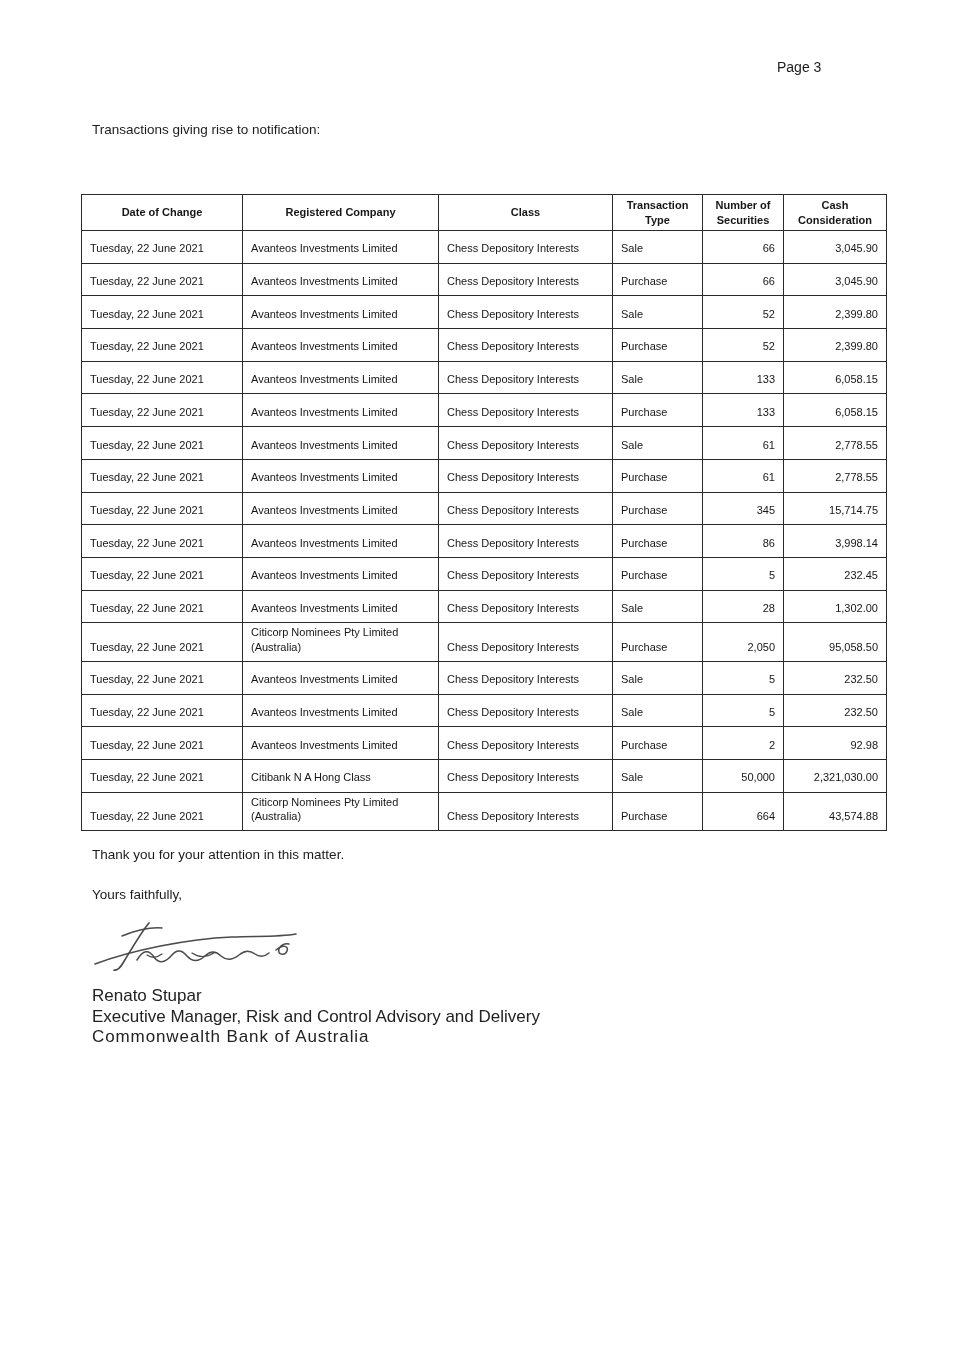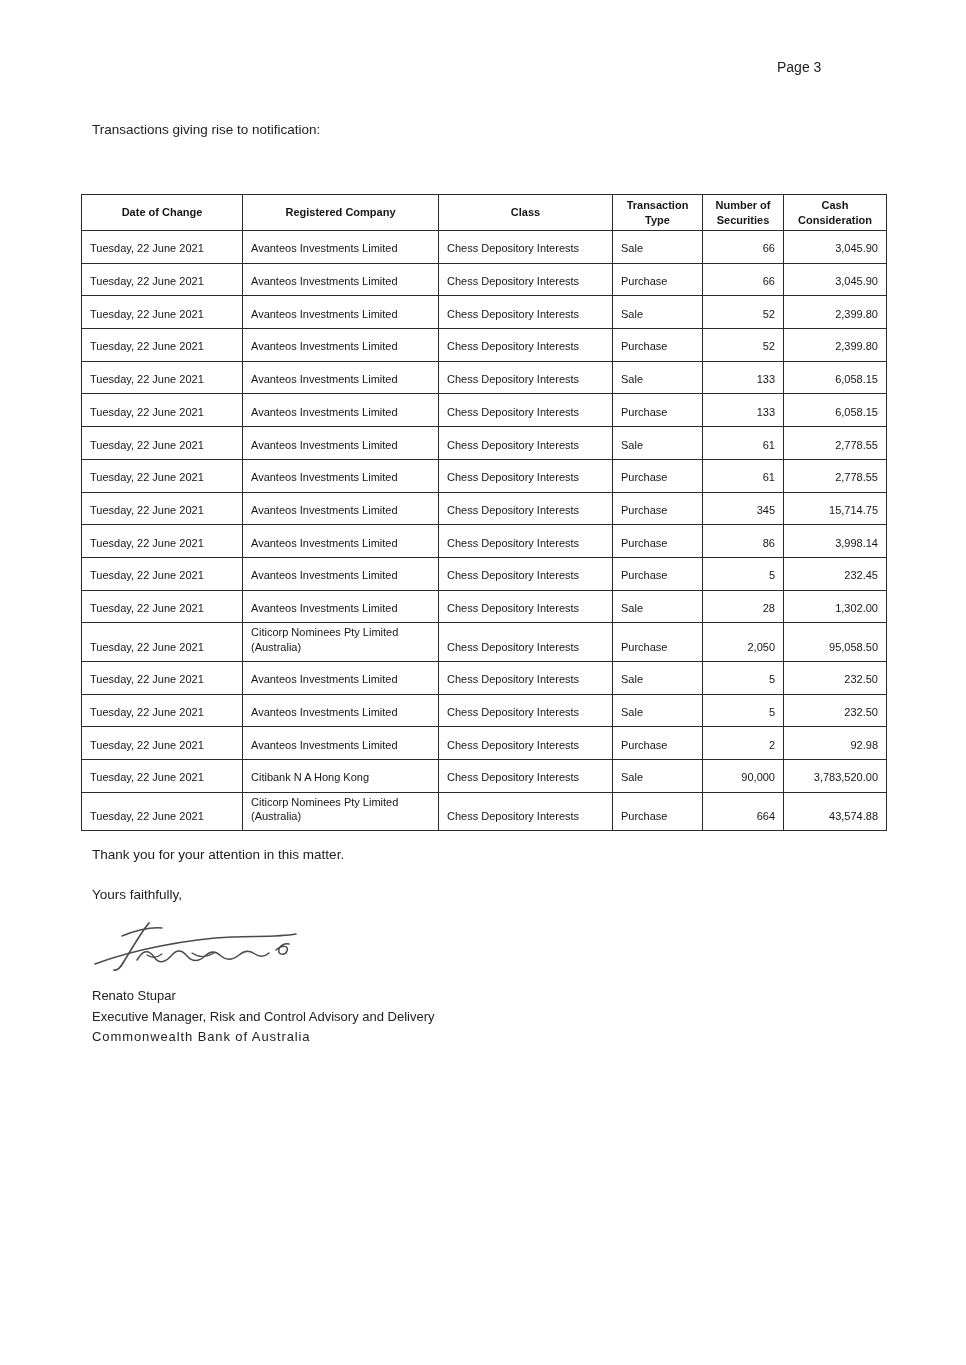--- a/index.html
+++ b/index.html
@@ -61,21 +61,21 @@
   .closing-salutation {
     position:absolute; top:887px; left:92px;
     font-size:13.5px; color:#1c1c1c;
   }
   .signature-wrap {
     position:absolute; top:912px; left:92px;
     width:210px; height:65px;
   }
   .signatory-block {
     position:absolute; top:986px; left:92px;
-    font-size:13px; line-height:20.5px; color:#222222;
+    font-size:17px; line-height:20.5px; color:#222222;
   }
   .signatory-company { letter-spacing:0.9px; }
 </style>
 </head>
 <body>
 
 <div class="page-number">Page 3</div>
 
 <div class="section-title">Transactions giving rise to notification:</div>
 
@@ -222,25 +222,25 @@
       <tr>
         <td>Tuesday, 22 June 2021</td>
         <td>Avanteos Investments Limited</td>
         <td>Chess Depository Interests</td>
         <td>Purchase</td>
         <td class="cell-num">2</td>
         <td class="cell-num">92.98</td>
       </tr>
       <tr>
         <td>Tuesday, 22 June 2021</td>
-        <td>Citibank N A Hong Kong</td>
-        <td>Chess Depository Interests</td>
-        <td>Sale</td>
-        <td class="cell-num">90,000</td>
-        <td class="cell-num">3,783,520.00</td>
+        <td>Citibank N A Hong Class</td>
+        <td>Chess Depository Interests</td>
+        <td>Sale</td>
+        <td class="cell-num">50,000</td>
+        <td class="cell-num">2,321,030.00</td>
       </tr>
       <tr>
         <td>Tuesday, 22 June 2021</td>
         <td>Citicorp Nominees Pty Limited (Australia)</td>
         <td>Chess Depository Interests</td>
         <td>Purchase</td>
         <td class="cell-num">664</td>
         <td class="cell-num">43,574.88</td>
       </tr>
     </tbody>

